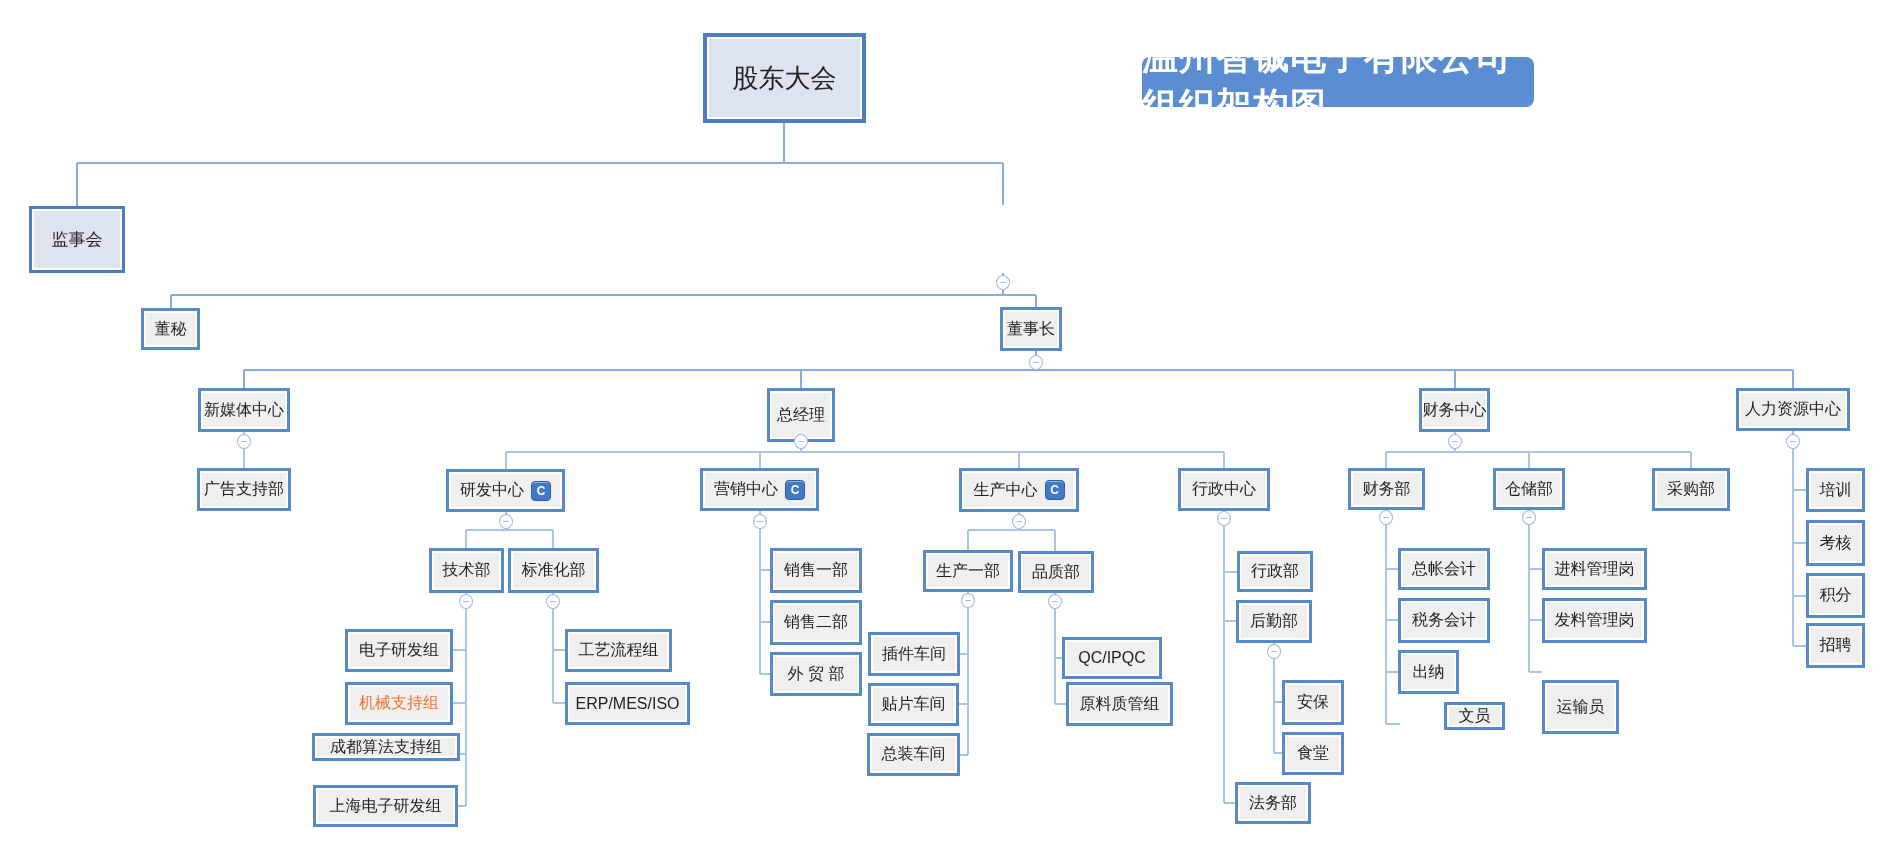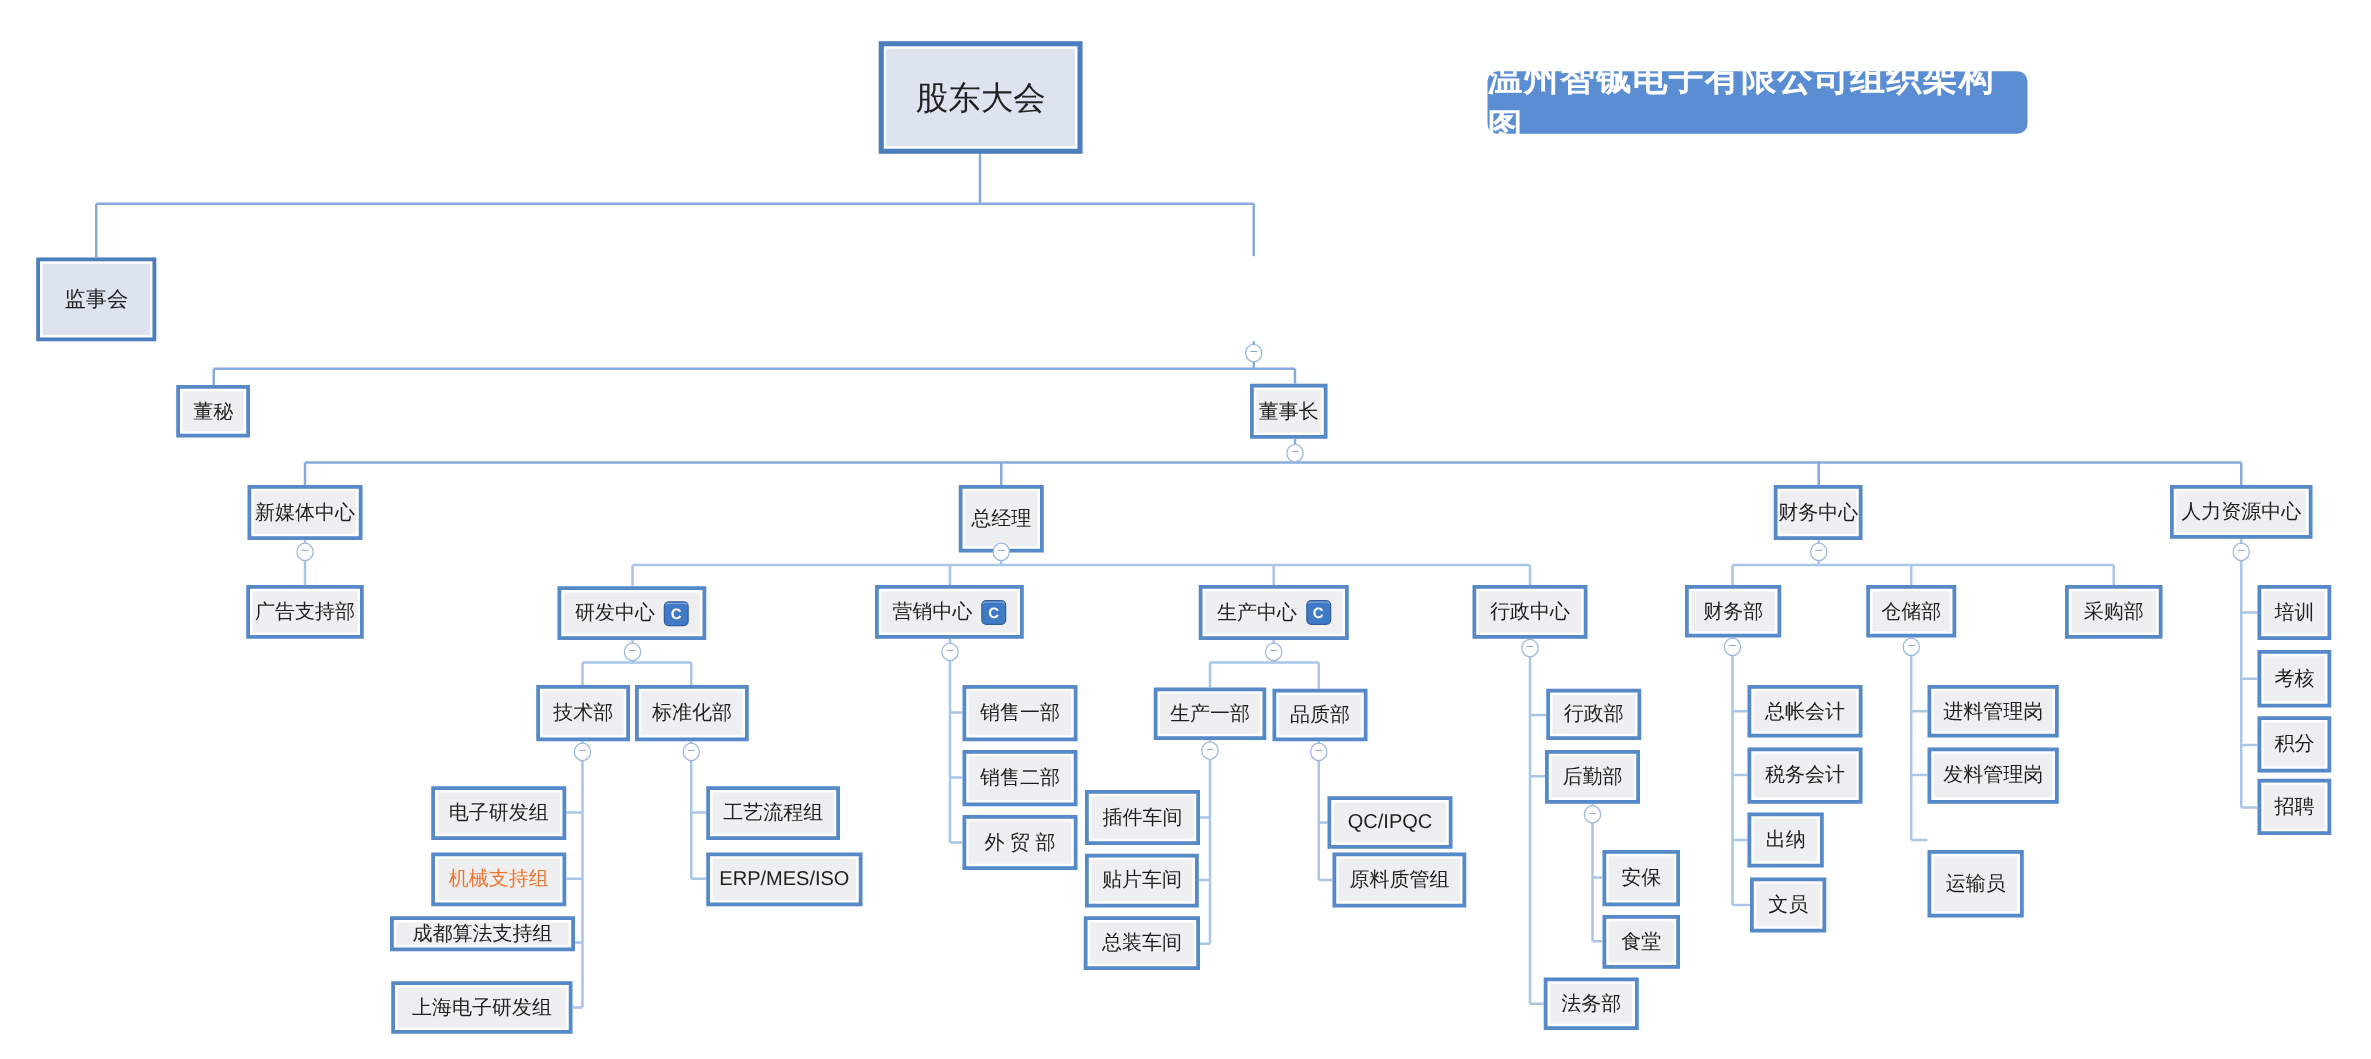--- a/index.html
+++ b/index.html
@@ -21,23 +21,23 @@
   .node.lv2 { background:#dde4f0; border:3px solid #4a7ebc; font-size:17px; }
   .node.orange .lbl { color:#f0762e; }
   .badge {
     margin-left:7px; width:18px; height:18px; border-radius:4px;
     background:#4079c5; border:1px solid #2e5f9e;
     box-shadow: inset 0 1px 0 rgba(255,255,255,0.45);
     color:#ffffff; font-size:12px; font-weight:bold;
     display:flex; align-items:center; justify-content:center;
   }
   .title-box {
-    position:absolute; left:1190px; top:57px; width:432px; height:50px; z-index:2;
+    position:absolute; left:1142px; top:57px; width:392px; height:50px; z-index:2;
     background:#5b8dd2; border-radius:8px; color:#ffffff;
-    font-size:28px; font-weight:bold; letter-spacing:1px;
+    font-size:36px; font-weight:bold; letter-spacing:1px;
     display:flex; align-items:center; justify-content:center;
   }
   .collapse {
     position:absolute; box-sizing:border-box; z-index:3;
     width:14px; height:15px; border-radius:50%;
     background:#ffffff; border:1px solid #9cb8dc;
     color:#89a6cf; font-size:11px; line-height:1;
     display:flex; align-items:center; justify-content:center;
   }
 </style>
@@ -225,21 +225,21 @@
     </div>
   <div class="node" style="left:1398px;top:548px;width:92px;height:42px">
       <span class="lbl">总帐会计</span>
     </div>
   <div class="node" style="left:1398px;top:598px;width:92px;height:45px">
       <span class="lbl">税务会计</span>
     </div>
   <div class="node" style="left:1398px;top:650px;width:61px;height:44px">
       <span class="lbl">出纳</span>
     </div>
-  <div class="node" style="left:1400px;top:702px;width:61px;height:44px">
+  <div class="node" style="left:1444px;top:702px;width:61px;height:28px">
       <span class="lbl">文员</span>
     </div>
   <div class="node" style="left:1542px;top:548px;width:105px;height:42px">
       <span class="lbl">进料管理岗</span>
     </div>
   <div class="node" style="left:1542px;top:598px;width:105px;height:45px">
       <span class="lbl">发料管理岗</span>
     </div>
   <div class="node" style="left:1542px;top:680px;width:77px;height:54px">
       <span class="lbl">运输员</span>

